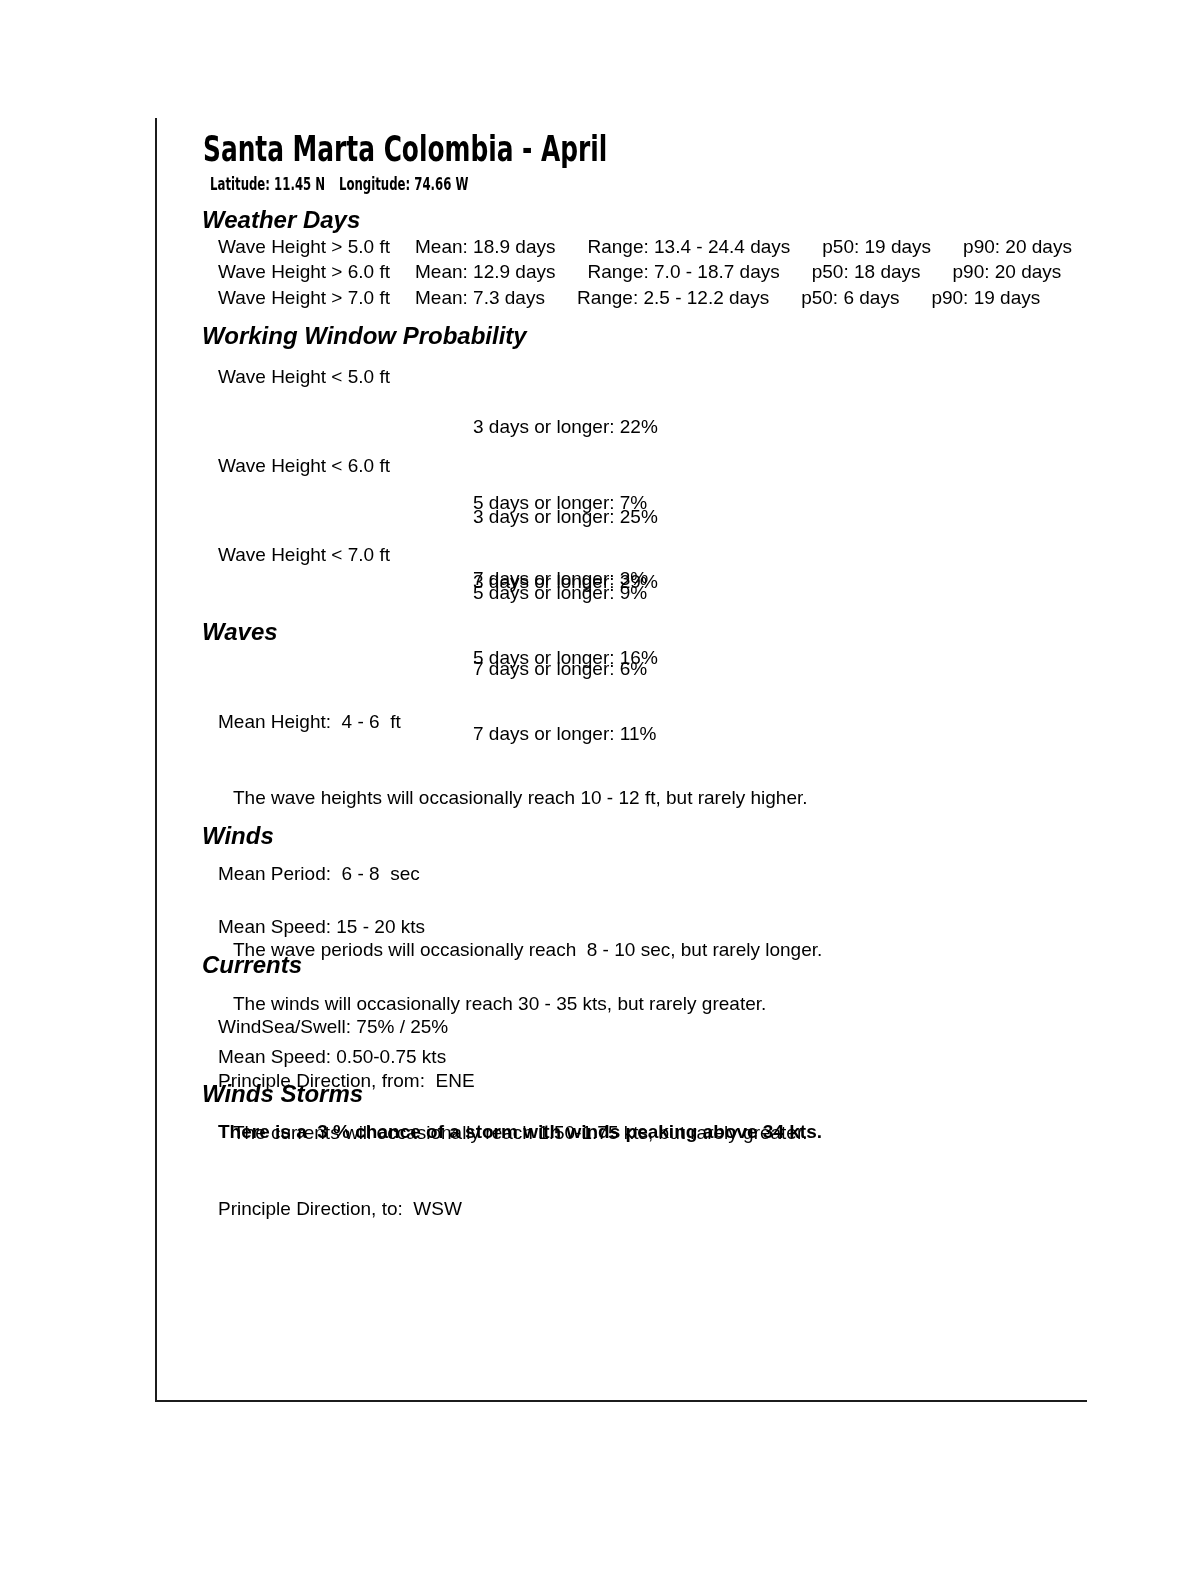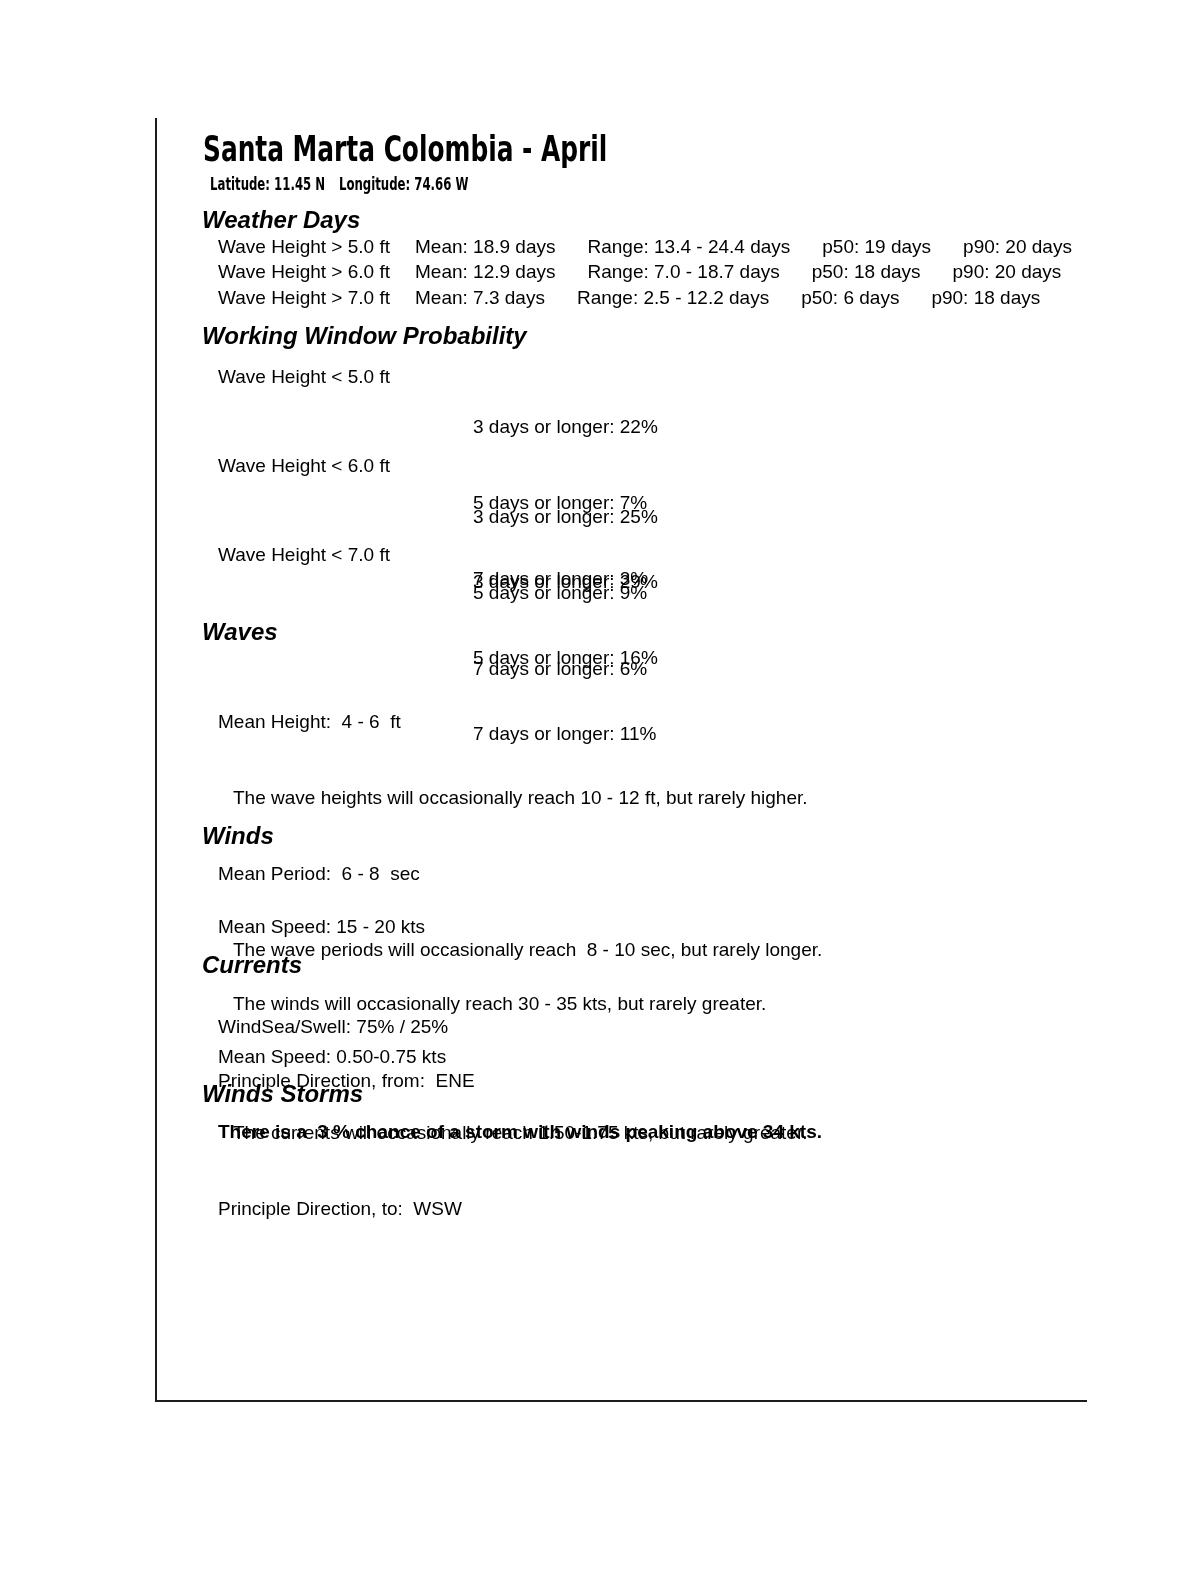--- a/index.html
+++ b/index.html
@@ -85,21 +85,21 @@
       <span>p50: 18 days</span>
       <span>p90: 20 days</span>
     </span>
   </div>
   <div class="wd-row bodytxt" style="top:288px">
     <span class="wd-label">Wave Height &gt; 7.0 ft</span>
     <span class="wd-stats">
       <span>Mean: 7.3 days</span>
       <span>Range: 2.5 - 12.2 days</span>
       <span>p50: 6 days</span>
-      <span>p90: 18 days</span>
+      <span>p90: 19 days</span>
     </span>
   </div>
 
   <div class="heading" style="top:324px">Working Window Probability</div>
 
   <div class="wwp-label bodytxt" style="top:367px">Wave Height &lt; 5.0 ft</div>
   <div class="wwp-lines bodytxt" style="top:363px">
     <div>3 days or longer: 22%</div>
     <div>5 days or longer: 7%</div>
     <div>7 days or longer: 3%</div>

